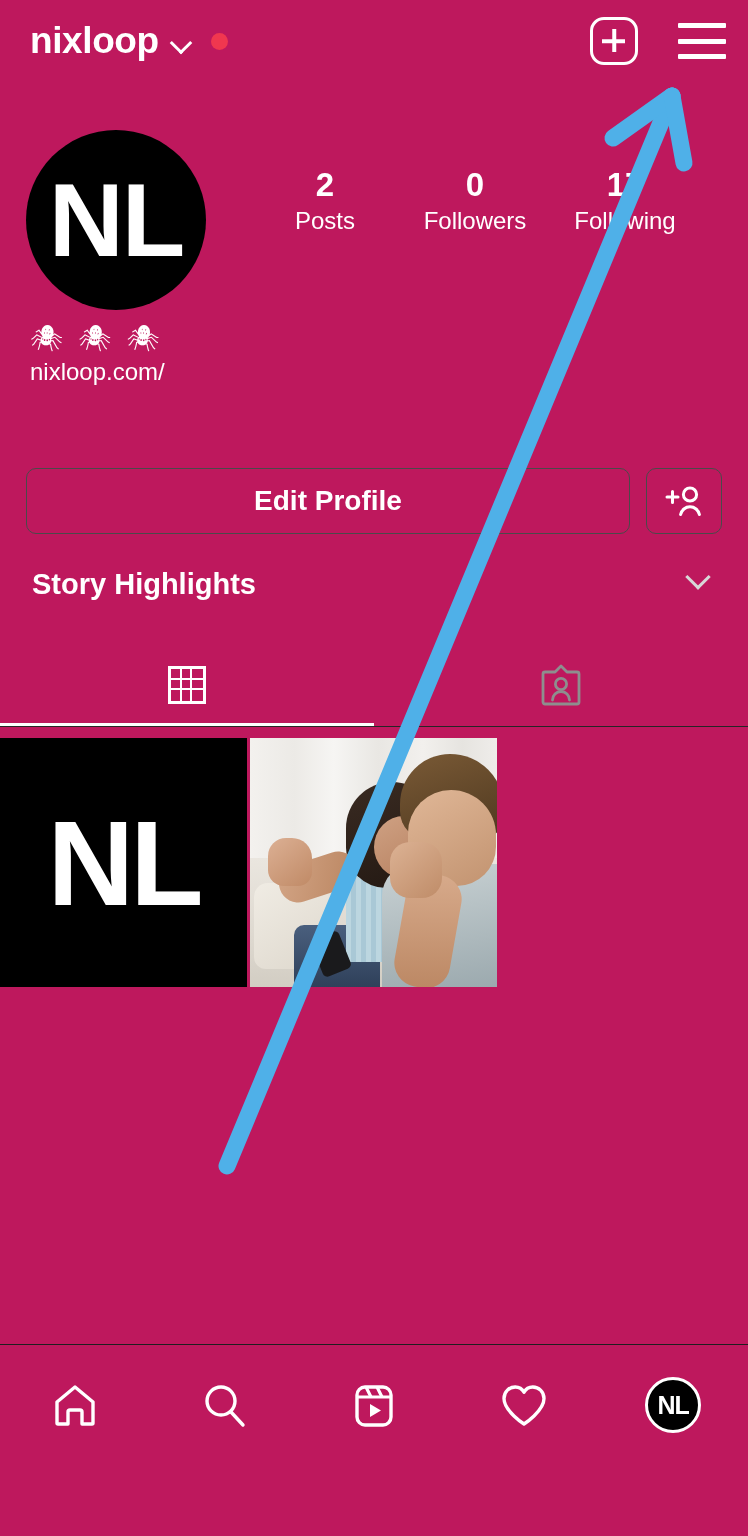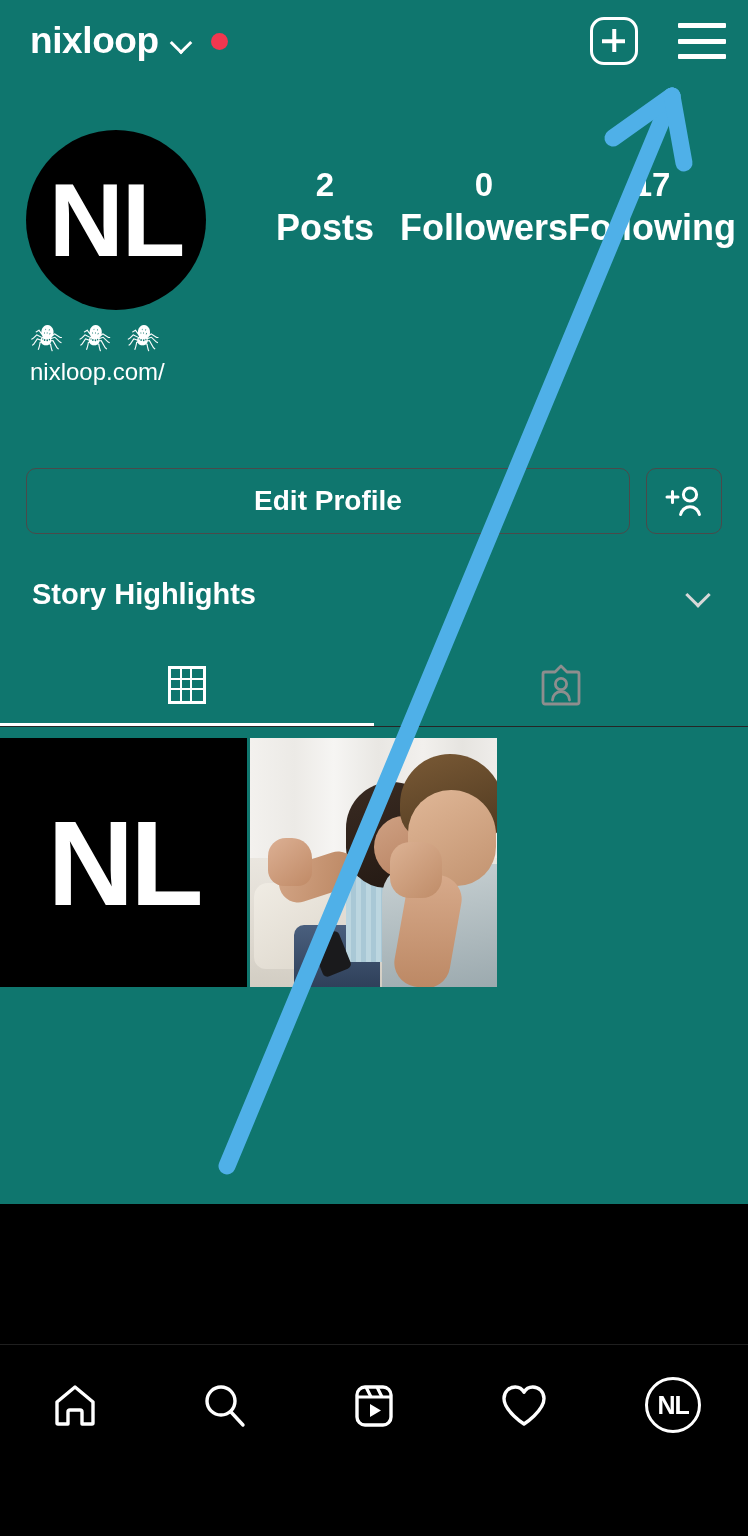--- a/index.html
+++ b/index.html
@@ -4,22 +4,22 @@
 <style>
   * { box-sizing: border-box; margin: 0; padding: 0; }
   html, body {
     width: 748px; height: 1536px;
     background: #000;
     font-family: "Liberation Sans", sans-serif;
     overflow: hidden;
   }
   .screen {
     position: relative;
-    width: 748px; height: 1204px;
-    background: #0f766e;
+    width: 748px; height: 1536px;
+    background: #be185d;
     color: #fff;
     padding-left: 6px;
   }
 
   
   .topbar {
     position: absolute; top: 0; left: 0;
     width: 748px; height: 82px;
     display: flex; align-items: center;
   }
@@ -78,21 +78,21 @@
     font-size: 104px; font-weight: 700; color: #fff;
     letter-spacing: -2px; line-height: 1;
   }
   .stats {
     display: flex; align-items: flex-start;
     margin-left: 44px; margin-top: 36px;
     flex: 1 1 auto;
   }
   .stat { text-align: center; min-width: 150px; }
   .stat-value { font-size: 33px; font-weight: 700; line-height: 1.18; }
-  .stat-label { font-size: 36px; font-weight: 700; line-height: 1.3; color:#fff; }
+  .stat-label { font-size: 24px; font-weight: 400; line-height: 1.3; color:#fff; }
 
   
   .bio {
     position: absolute; top: 322px; left: 30px; width: 640px;
   }
   .bio-emojis { font-size: 26px; line-height: 1.25; letter-spacing: 4px; }
   .bio-line {
     font-size: 28px; line-height: 1.42; color:#fff;
     white-space: nowrap;
   }
@@ -113,21 +113,21 @@
   .btn-adduser {
     width: 76px; height: 66px;
     border: 1.5px solid #4a4a4a; border-radius: 10px;
     background: transparent;
     display:flex; align-items:center; justify-content:center;
   }
 
   
   .highlights-row {
     position: absolute; top: 568px; left: 0; width: 748px; height: 52px;
-    display: flex; align-items: center;
+    display: flex; 
   }
   .highlights-title { margin-left: 32px; font-size: 29px; font-weight: 700; color:#fff; }
   .highlights-chev { margin-left:auto; margin-right: 36px; width: 26px; height: 16px; position: relative; }
   .highlights-chev::before {
     content:""; position:absolute; left:3px; top:0;
     width: 15px; height: 15px;
     border-right: 3.5px solid #d8d8d8; border-bottom: 3.5px solid #d8d8d8;
     transform: rotate(45deg);
   }
 

